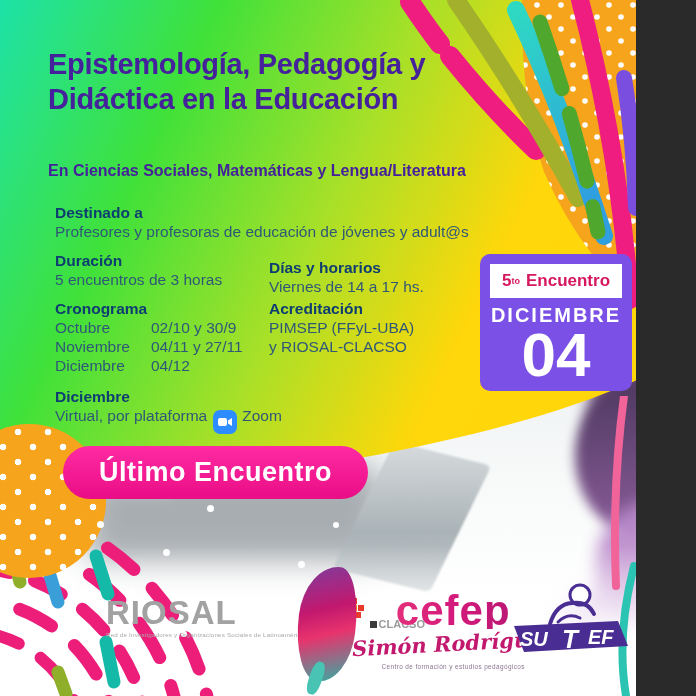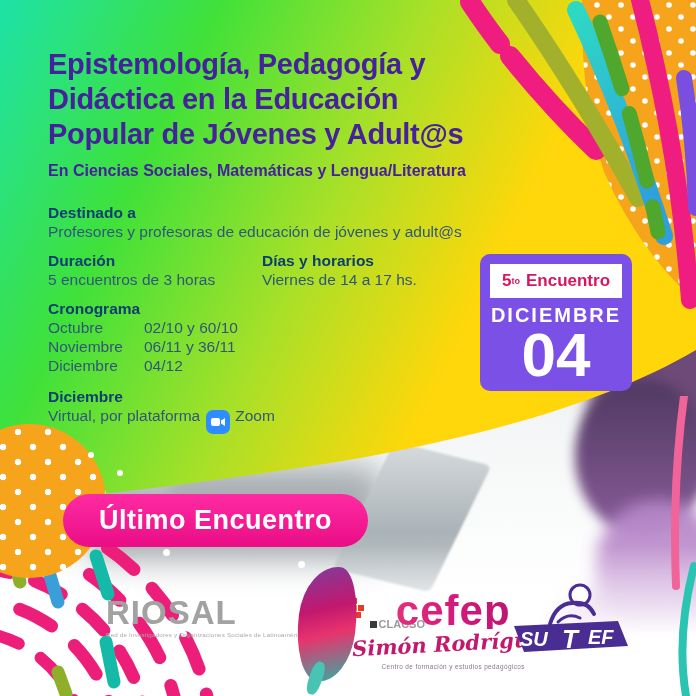--- a/index.html
+++ b/index.html
@@ -1,16 +1,16 @@
 <!DOCTYPE html>
 <html><head>
 <meta charset="utf-8">
 <style>
   html,body{margin:0;padding:0;background:#2a2a2a;}
-  .poster{position:relative;width:696px;height:696px;overflow:hidden;
+  .poster{position:relative;width:636px;height:696px;overflow:hidden;
           font-family:"Liberation Sans",sans-serif;background:#fff;}
 
   
   .photo{position:absolute;left:0;top:350px;width:696px;height:346px;z-index:1;overflow:hidden;
          background:linear-gradient(180deg,#edf0f2 0%,#f7f9f9 35%,#ffffff 72%,#ffffff 100%);}
   .blob{position:absolute;}
   .p-head{left:575px;top:30px;width:130px;height:155px;background:linear-gradient(180deg,#4e3960,#8a5c99);
           border-radius:50% 46% 48% 52%;filter:blur(6px);}
   .p-face{left:596px;top:150px;width:125px;height:135px;background:linear-gradient(180deg,#b183c4,#d6abe0);
           border-radius:48%;filter:blur(8px);opacity:.95;}
@@ -34,38 +34,38 @@
       background-color:#f6a41c;
       background-image:radial-gradient(circle,#fff 3px,transparent 3.6px),
                        radial-gradient(circle,#fff 3px,transparent 3.6px);
       background-size:30px 30px,30px 30px;background-position:6px 8px,21px 23px;}
   .wdot{position:absolute;background:#fff;border-radius:50%;z-index:4;}
 
   
   .title{position:absolute;left:48px;top:47px;z-index:6;color:#45219b;font-weight:bold;
          font-size:29px;line-height:35px;letter-spacing:-0.3px;}
   .subtitle{position:absolute;left:48px;top:162px;z-index:6;color:#45219b;font-weight:bold;font-size:16px;}
-  .sec{position:absolute;z-index:6;font-size:15.5px;line-height:19px;color:#2f5878;}
+  .sec{position:absolute;z-index:6;font-size:15.5px;line-height:19px;color:#2f5878;margin-left:7px;}
   .sec-h{font-weight:bold;color:#0e3d72;}
   .pos-destinado{left:48px;top:203px;}
   .pos-duracion{left:48px;top:251px;}
-  .pos-dias{left:262px;top:251px;}
+  .pos-dias{left:262px;top:258px;}
   .pos-cronograma{left:48px;top:299px;}
   .pos-acreditacion{left:262px;top:299px;}
   .pos-modalidad{left:48px;top:387px;}
   .cr-row{display:flex;}
   .cr-month{width:96px;}
   .zoom-chip{display:inline-flex;align-items:center;justify-content:center;width:24px;height:24px;
              border-radius:7px;background:#2d8cff;vertical-align:-7px;margin:0 5px 0 6px;}
 
   
   .cta{position:absolute;left:63px;top:446px;z-index:6;height:53px;padding:0 36px;border-radius:28px;
        background:linear-gradient(180deg,#ff2ba2,#e90d86);color:#fff;font-size:27px;font-weight:bold;
        display:flex;align-items:center;letter-spacing:.5px;border:none;cursor:pointer;
-       font-family:"Liberation Sans",sans-serif;margin-top:48px;}
+       font-family:"Liberation Sans",sans-serif;}
 
   
   .badge{position:absolute;left:480px;top:254px;width:152px;height:137px;background:#7b50e6;border-radius:10px;
          z-index:6;display:flex;flex-direction:column;align-items:center;}
   .badge-top{margin-top:10px;width:132px;height:34px;background:#fff;display:flex;align-items:center;
              justify-content:center;color:#d6175f;font-weight:bold;font-size:17px;}
   .badge-top sup{font-size:9px;margin:0 1px 0 0;}
   .badge-top .lbl{margin-left:5px;}
   .badge-month{color:#fff;font-size:20px;letter-spacing:2px;margin-top:6px;font-weight:bold;}
   .badge-day{color:#fff;font-size:62px;font-weight:bold;line-height:56px;margin-top:0px;}
@@ -180,21 +180,20 @@
     <div class="wdot" style="left:298px;top:561px;width:7px;height:7px;"></div>
     <div class="wdot" style="left:333px;top:522px;width:6px;height:6px;"></div>
     <div class="wdot" style="left:368px;top:600px;width:6px;height:6px;"></div>
     <div class="wdot" style="left:93px;top:648px;width:6px;height:6px;"></div>
     <div class="wdot" style="left:181px;top:631px;width:6px;height:6px;"></div>
   </div>
 
   <div class="title">
     <div>Epistemología, Pedagogía y</div>
     <div>Didáctica en la Educación</div>
-    <div>Popular de Jóvenes y Adult@s</div>
   </div>
   <div class="subtitle">En Ciencias Sociales, Matemáticas y Lengua/Literatura</div>
 
   <div class="sec pos-destinado">
     <div class="sec-h">Destinado a</div>
     <div>Profesores y profesoras de educación de jóvenes y adult@s</div>
   </div>
 
   <div class="sec pos-duracion">
     <div class="sec-h">Duración</div>
@@ -203,32 +202,37 @@
 
   <div class="sec pos-dias">
     <div class="sec-h">Días y horarios</div>
     <div>Viernes de 14 a 17 hs.</div>
   </div>
 
   <div class="sec pos-cronograma">
     <div class="sec-h">Cronograma</div>
     <div class="cr-row">
       <span class="cr-month">Octubre</span>
-      <span>02/10 y 60/10</span>
+      <span>02/10 y 30/9</span>
     </div>
     <div class="cr-row">
       <span class="cr-month">Noviembre</span>
-      <span>06/11 y 36/11</span>
+      <span>04/11 y 27/11</span>
     </div>
     <div class="cr-row">
       <span class="cr-month">Diciembre</span>
       <span>04/12</span>
     </div>
   </div>
 
+  <div class="sec pos-acreditacion">
+    <div class="sec-h">Acreditación</div>
+    <div>PIMSEP (FFyL-UBA)</div>
+    <div>y RIOSAL-CLACSO</div>
+  </div>
 
   <div class="sec pos-modalidad">
     <div class="sec-h">Diciembre</div>
     <div>
       <span>Virtual, por plataforma</span><span class="zoom-chip">
           <svg width="14" height="12" viewBox="0 0 14 12">
             <rect x="0" y="2" width="9" height="8" rx="2" fill="#fff"></rect>
             <path d="M10,4.5 L14,2 V10 L10,7.5 Z" fill="#fff"></path>
           </svg>
         </span><span>Zoom</span>

